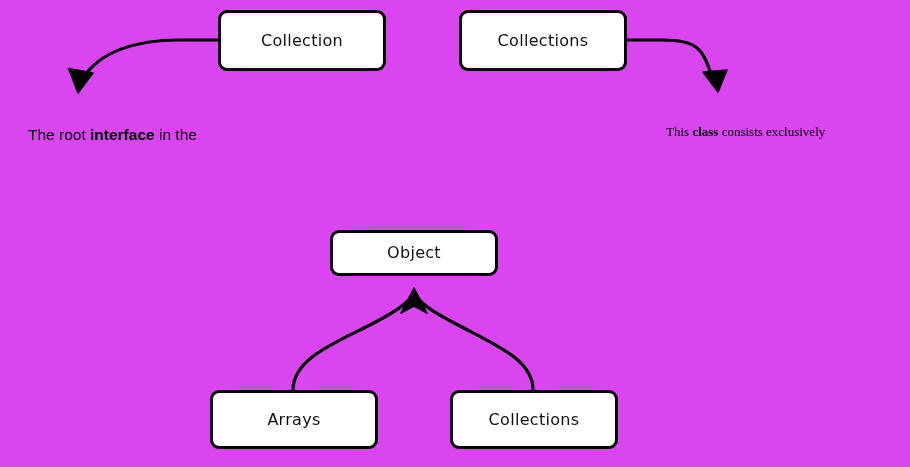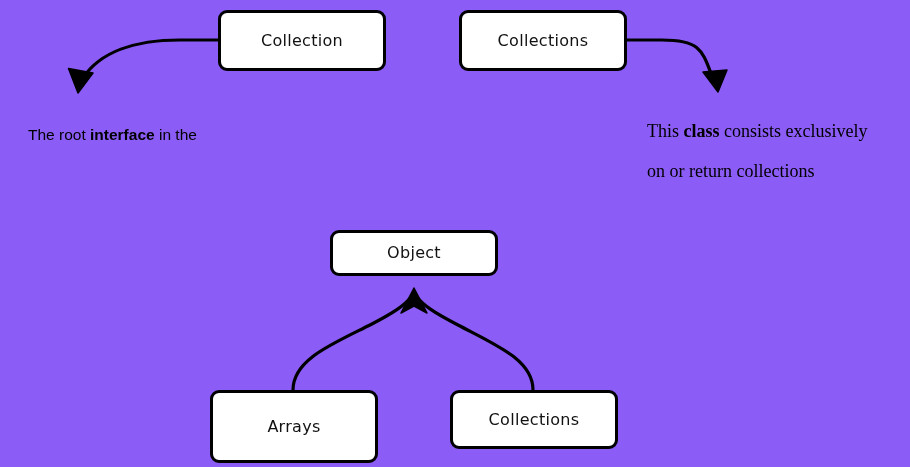--- a/index.html
+++ b/index.html
@@ -63,36 +63,36 @@
   #annotation-interface {
     left: 11px;
     top: 108px;
     width: 250px;
     font-family: "Liberation Sans", sans-serif;
     font-size: 15.5px;
     line-height: 20px;
     font-weight: 400;
   }
   #annotation-class {
-    left: 630px;
+    left: 649px;
     top: 103px;
     width: 258px;
     font-family: "Liberation Serif", serif;
-    font-size: 18px;
+    font-size: 13px;
     line-height: 23px;
     font-weight: 400;
   }
   .annotation b {
     font-weight: 700;
   }
 </style>
 </head>
 <body>
 
-<div id="canvas" style="background: #8b5cf6;">
+<div id="canvas" style="background: #d946ef;">
 
   <svg id="edges" viewBox="0 0 910 467" width="910" height="467" xmlns="http://www.w3.org/2000/svg">
 
     <g>
       <path d="M 218 40 L 180 40 C 135 40 100 52 83 78" fill="none" stroke="#000000" stroke-width="3.2" stroke-linecap="round"></path>
       <polygon points="78,93 68.5,68.5 93,73" fill="#000000" stroke="#000000" stroke-width="1.5" stroke-linejoin="round"></polygon>
     </g>
 
     <g>
       <path d="M 627 40 L 662 40 C 700 40 702 50 712 76" fill="none" stroke="#000000" stroke-width="3.2" stroke-linecap="round"></path>
@@ -115,30 +115,29 @@
   </div>
 
   <div class="node" id="node-collections-top" style="left: 459px; top: 10px; width: 168px; height: 61px;">
     <span class="node-label">Collections</span>
   </div>
 
   <div class="node" id="node-object" style="left: 330px; top: 230px; width: 168px; height: 46px;">
     <span class="node-label">Object</span>
   </div>
 
-  <div class="node" id="node-arrays" style="left: 210px; top: 390px; width: 168px; height: 73px;">
+  <div class="node" id="node-arrays" style="left: 210px; top: 390px; width: 168px; height: 59px;">
     <span class="node-label">Arrays</span>
   </div>
 
   <div class="node" id="node-collections-bot" style="left: 450px; top: 390px; width: 168px; height: 59px;">
     <span class="node-label">Collections</span>
   </div>
 
   <div class="annotation" id="annotation-interface">
       <p><span>The root </span><b>interface</b><span> in the</span></p>
     </div>
 
   <div class="annotation" id="annotation-class">
       <p><span>This </span><b>class</b><span> consists exclusively</span></p>
-      <p><span>on or return collections</span></p>
     </div>
 
 </div>
 
 </body></html>

